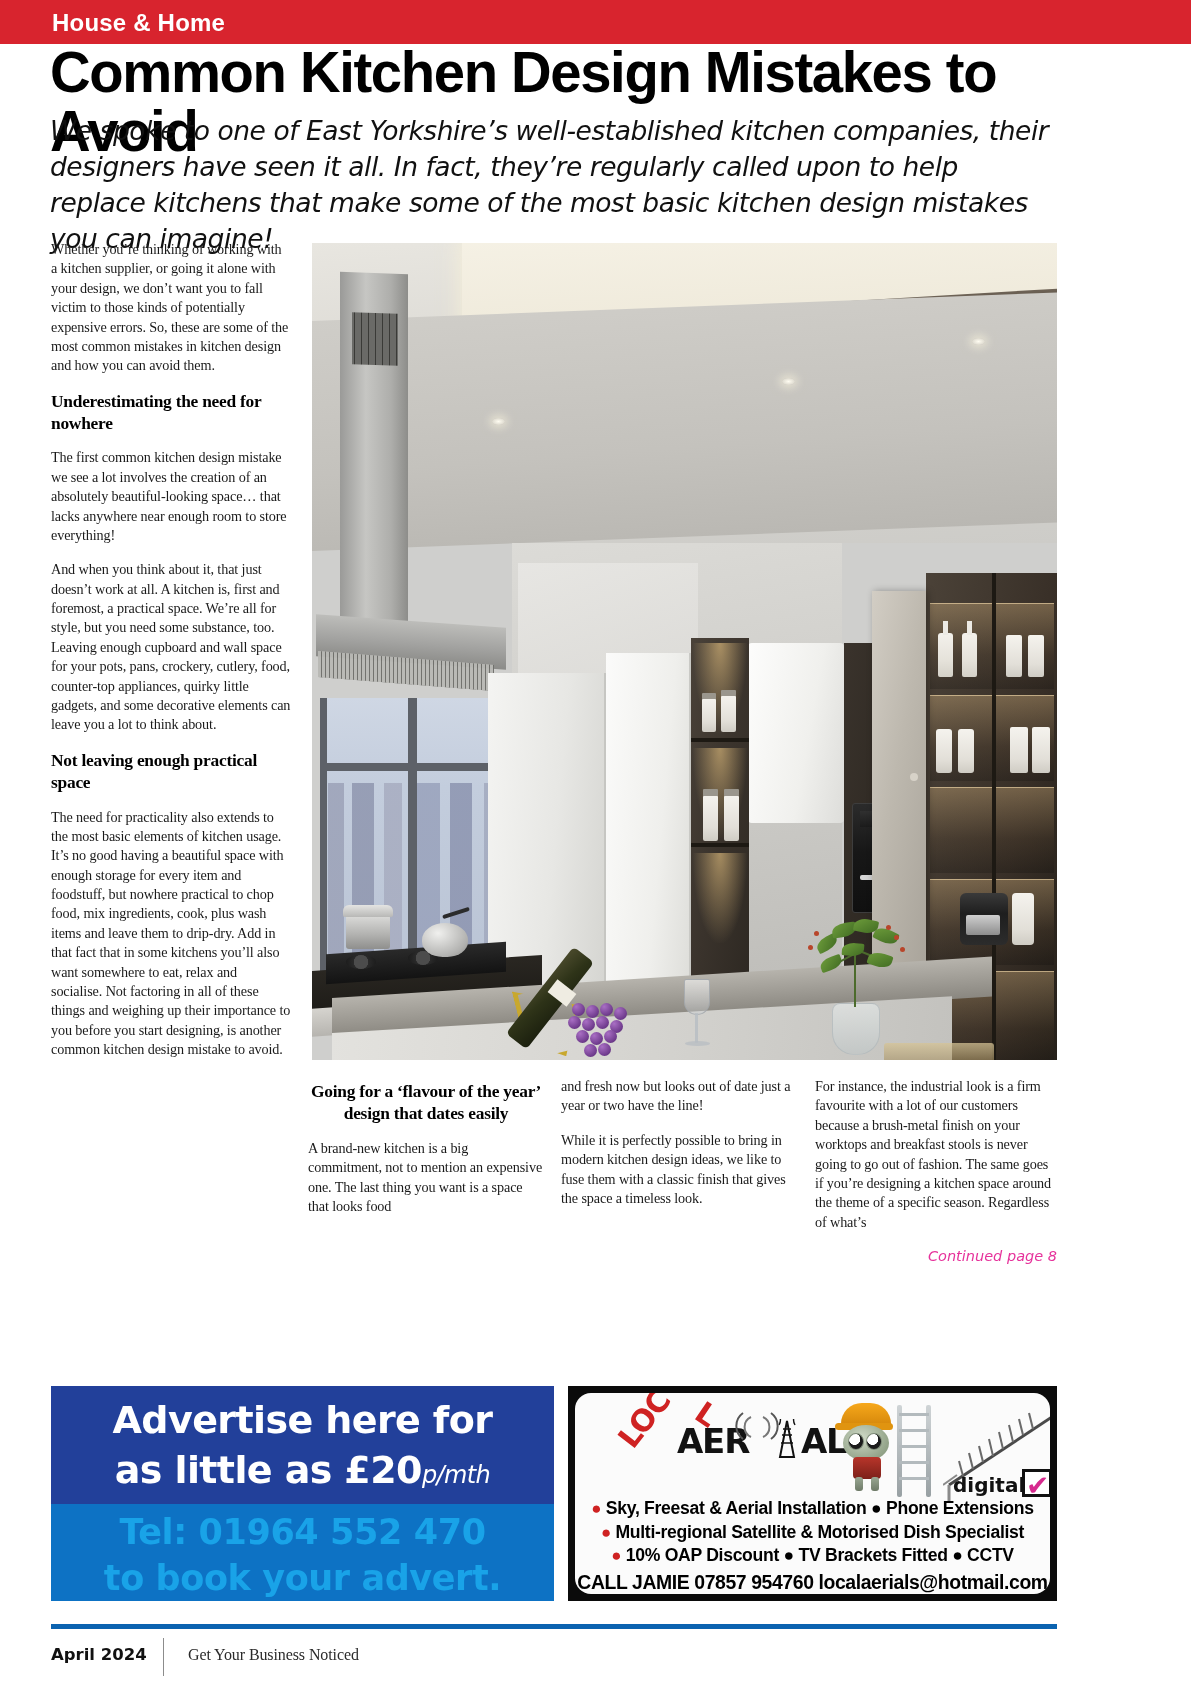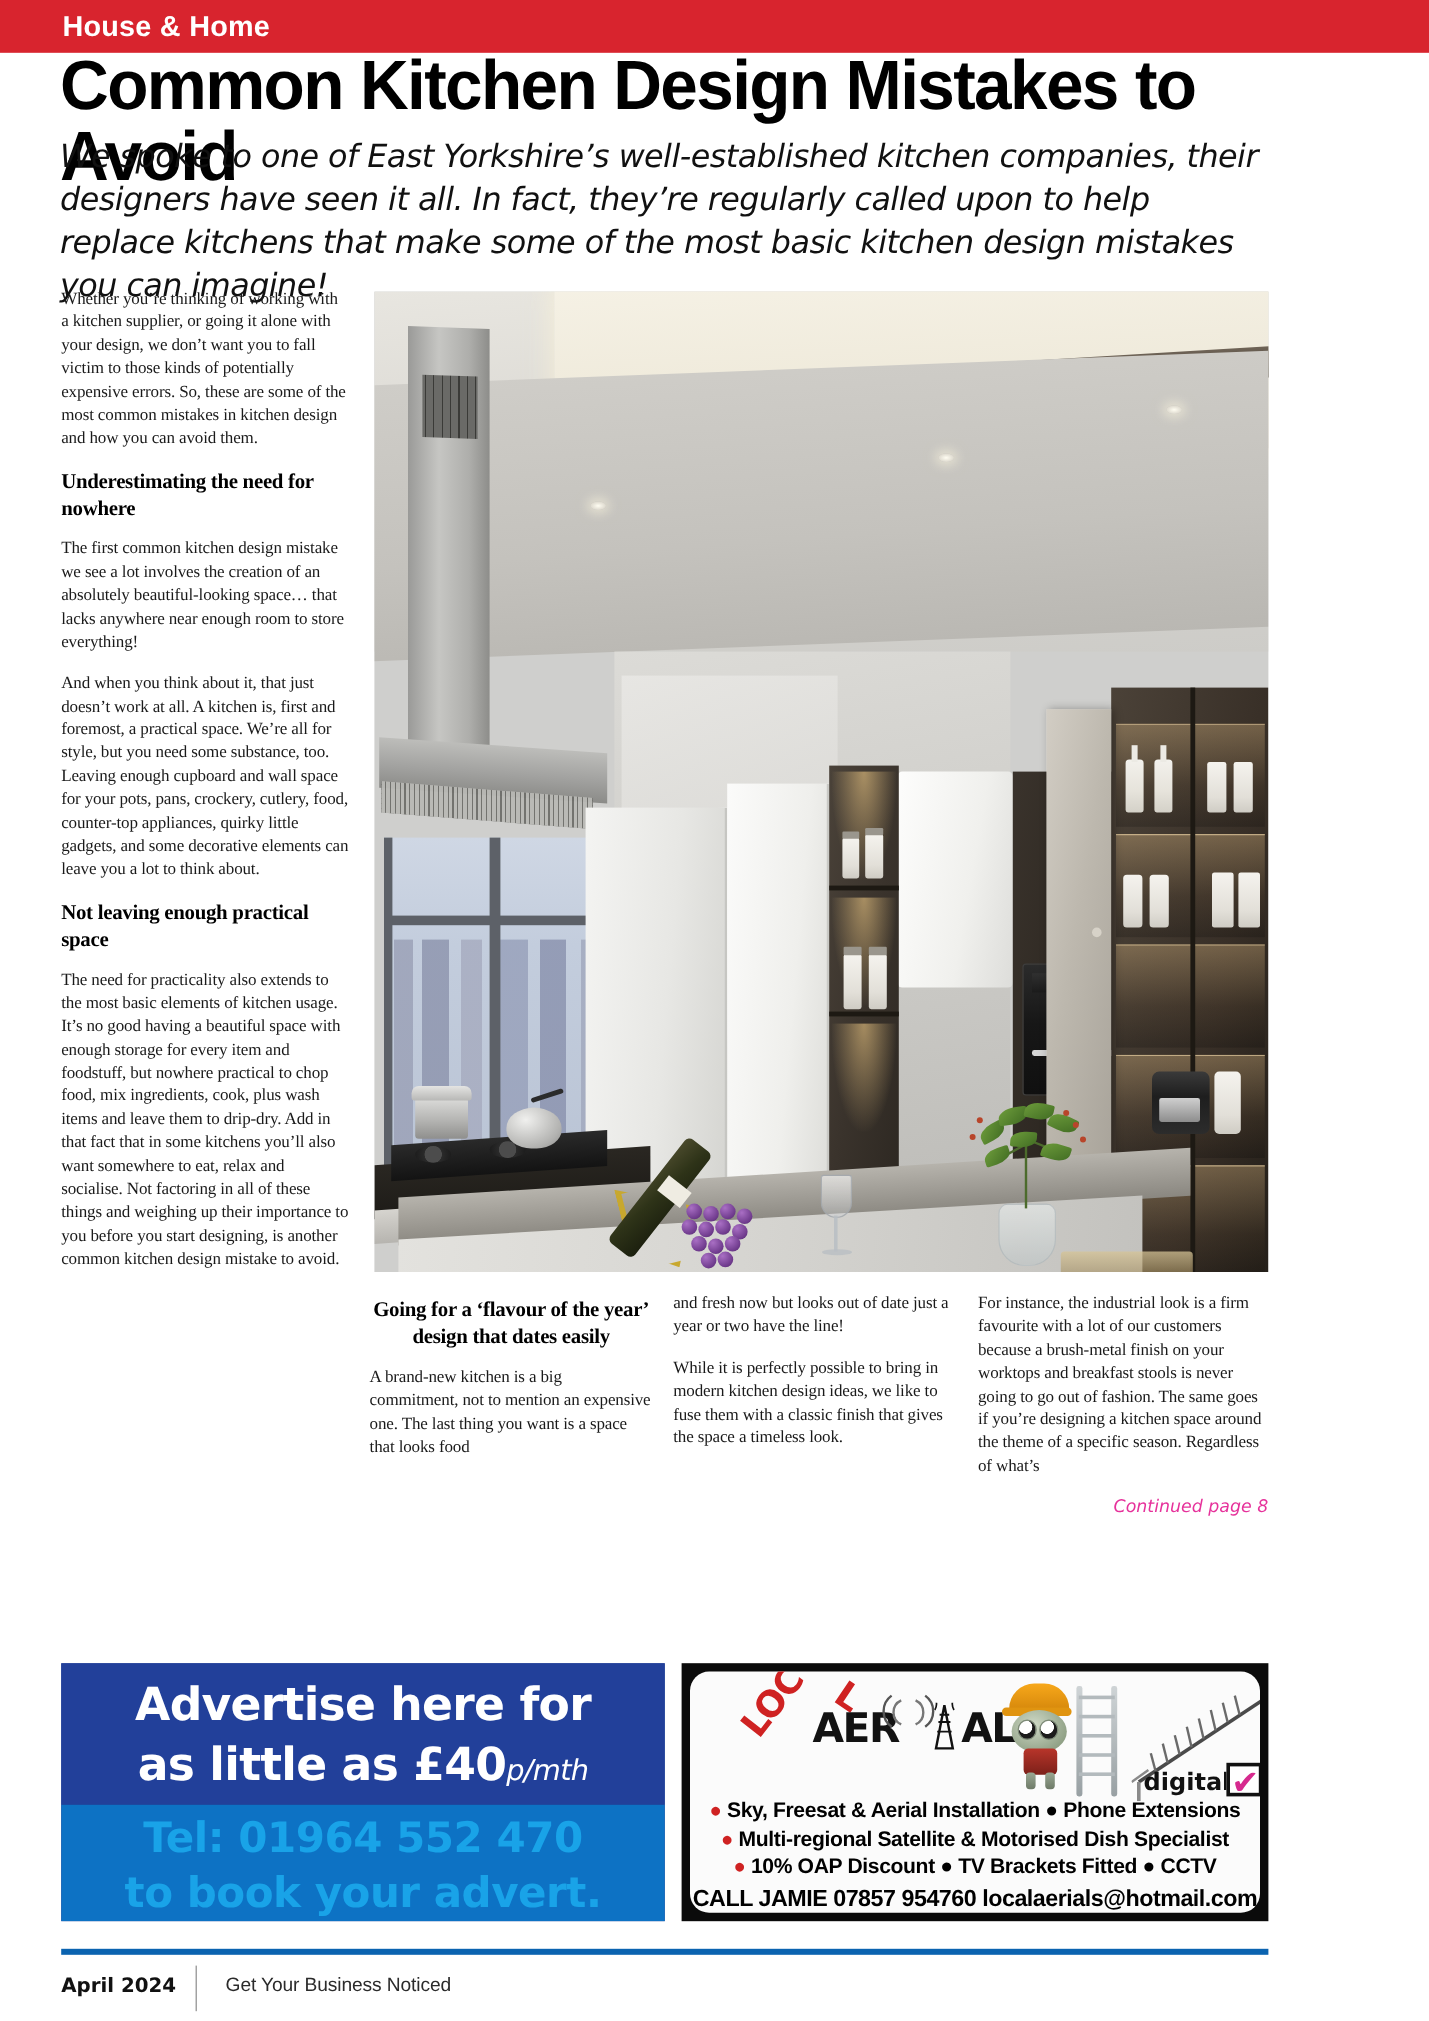--- a/index.html
+++ b/index.html
@@ -394,21 +394,21 @@
   }
   .footer-date {
     position: absolute; left: 51px; top: 1645px;
     font-family:"DejaVu Sans", sans-serif; font-weight:bold; font-size: 16.5px; color:#111;
   }
   .footer-div {
     position: absolute; left: 163px; top: 1638px; width: 1px; height: 38px; background:#8c8c8c;
   }
   .footer-tag {
     position: absolute; left: 188px; top: 1646px;
-    font-family:Liberation Sans, sans-serif; font-size: 16px; color:#2b2b2b; letter-spacing:-0.1px;
+    font-family:Liberation Serif, serif; font-size: 16px; color:#2b2b2b; letter-spacing:-0.1px;
   }
 </style>
 </head>
 <body>
 
 <div class="page">
 
   <div class="section-bar">
     <div class="label">House &amp; Home</div>
   </div>
@@ -570,21 +570,21 @@
 
   <div class="col col-b3">
     <p class="body-p">For instance, the industrial look is a firm favourite with a lot of our customers because a brush-metal finish on your worktops and breakfast stools is never going to go out of fashion. The same goes if you’re designing a kitchen space around the theme of a specific season. Regardless of what’s</p>
   </div>
   <div class="continued">Continued page 8</div>
 
   <div class="ad-left">
     <div class="top"></div>
     <div class="bottom"></div>
     <div class="ad-l1">Advertise here for</div>
-    <div class="ad-l2"><span>as little as £40</span><span class="thin">p/mth</span></div>
+    <div class="ad-l2"><span>as little as £20</span><span class="thin">p/mth</span></div>
     <div class="ad-l3">Tel: 01964 552 470</div>
     <div class="ad-l4">to book your advert.</div>
   </div>
 
   <div class="ad-right">
     <div class="ad-right-inner">
 
       <div class="aer-logo">
         <div class="aer-loc">LOC</div>
         <div class="aer-l">L</div>

